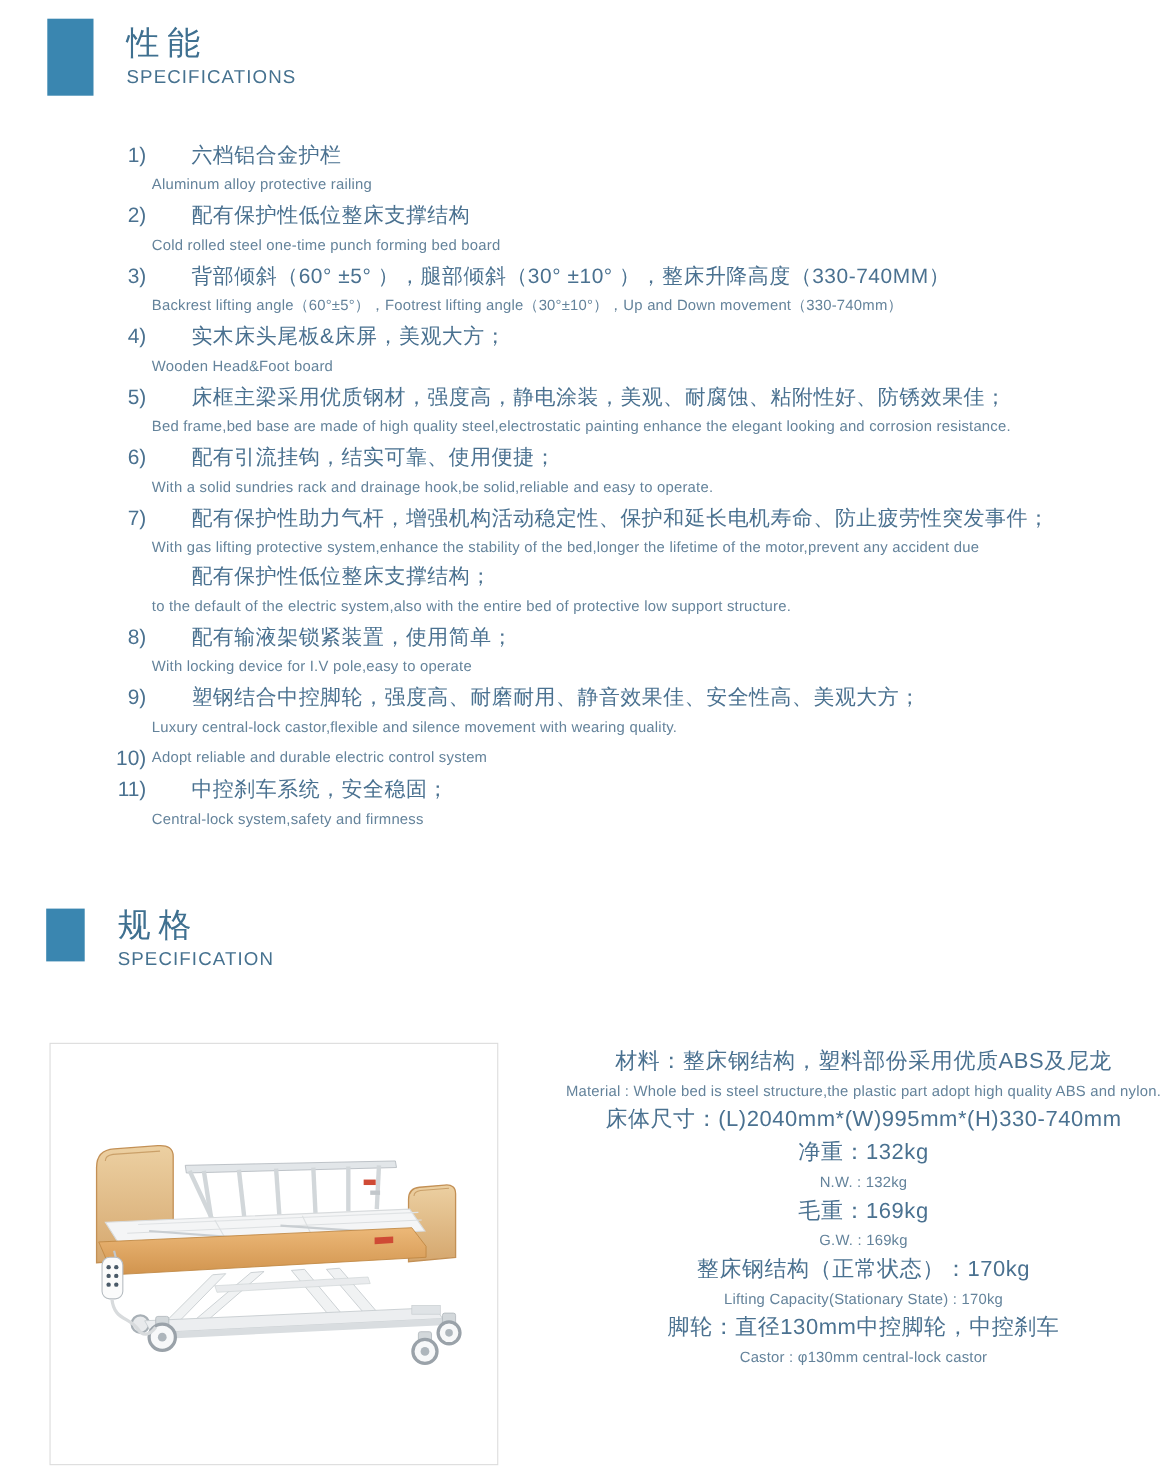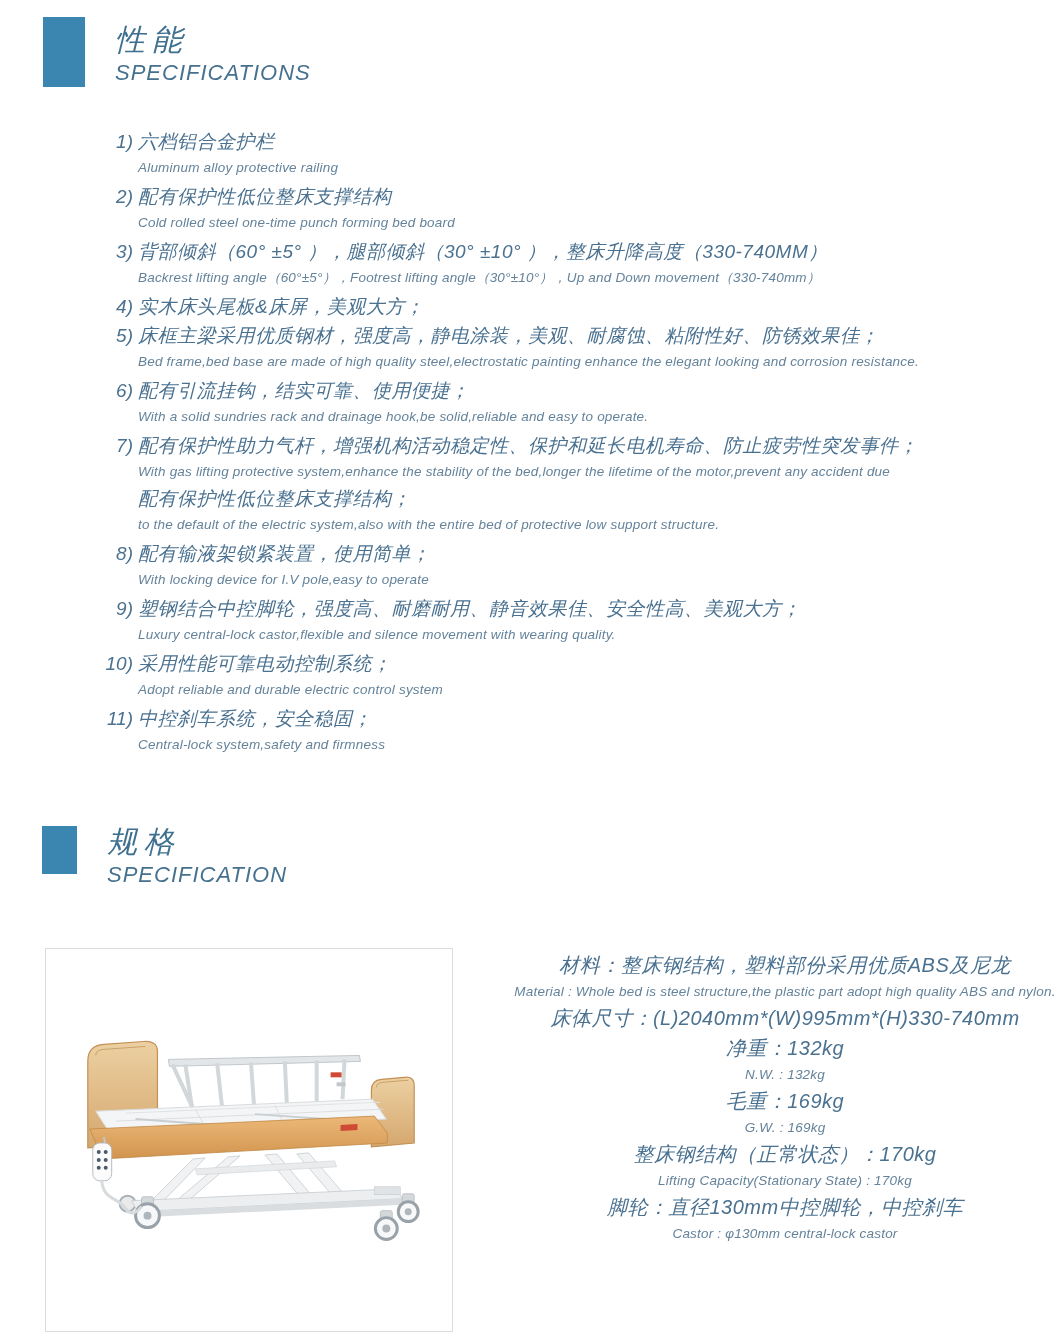--- a/index.html
+++ b/index.html
@@ -1,38 +1,38 @@
 <!DOCTYPE html>
 <html><head>
 <meta charset="utf-8">
 <style>
   html,body{margin:0;padding:0;background:#fff;}
   .page{position:relative;width:1059px;height:1336px;background:#ffffff;
-        font-family:"Liberation Sans",sans-serif;overflow:hidden;font-style:italic;}
+        font-family:"Liberation Sans",sans-serif;overflow:hidden;}
 
   
   .sec-head{position:absolute;display:flex;}
   .sec-head .sq{background:#3a86b0;flex:none;}
   #head1{left:43px;top:17px;}
   #head1 .sq{width:42px;height:70px;}
   #head2{left:42px;top:826px;}
   #head2 .sq{width:35px;height:48px;}
   .head-text{margin-left:30px;}
   #head1 .head-text{padding-top:7px;}
   #head2 .head-text{padding-top:0;}
   .head-cn{font-size:30px;color:#3f7090;letter-spacing:7px;line-height:32px;}
-  .head-en{font-size:22px;color:#45718f;letter-spacing:1px;margin-top:4px;}
+  .head-en{font-size:17px;color:#45718f;letter-spacing:1px;margin-top:4px;}
 
   
   .perf{position:absolute;left:100px;top:128px;width:930px;}
   .pi{display:flex;margin-bottom:2px;}
   .pi .num{width:33px;text-align:right;padding-right:5px;font-size:19px;
            color:#4a7190;line-height:27px;flex:none;}
   .pi .bd{flex:1;}
-  .cn{font-size:19px;color:#4a7190;line-height:27px;letter-spacing:0.5px;}
+  .cn{font-size:19px;color:#4a7190;line-height:27px;letter-spacing:0.5px;margin-left:36px;}
   .en{font-size:13.5px;color:#64839b;line-height:26px;letter-spacing:0.2px;}
 
   
   .pbox{position:absolute;left:45px;top:948px;width:408px;height:384px;
         border:1px solid #dcdcdc;box-sizing:border-box;background:#fff;}
   .specs{position:absolute;left:497px;top:950px;width:576px;text-align:center;}
   .sr .cn2{font-size:20px;color:#4a7190;line-height:30px;letter-spacing:0.5px;}
   .sr .en2{font-size:13.5px;color:#64839b;line-height:23px;letter-spacing:0.2px;}
 </style>
 </head>
@@ -71,20 +71,21 @@
       <div class="bd">
         <div class="cn">背部倾斜（60° ±5° ），腿部倾斜（30° ±10° ），整床升降高度（330-740MM）</div>
         <div class="en">Backrest lifting angle（60°±5°），Footrest lifting angle（30°±10°），Up and Down movement（330-740mm）</div>
       </div>
     </div>
 
     <div class="pi">
       <div class="num">4)</div>
       <div class="bd">
         <div class="cn">实木床头尾板&amp;床屏，美观大方；</div>
+        <div class="en">Wooden Head&amp;Foot board</div>
       </div>
     </div>
 
     <div class="pi">
       <div class="num">5)</div>
       <div class="bd">
         <div class="cn">床框主梁采用优质钢材，强度高，静电涂装，美观、耐腐蚀、粘附性好、防锈效果佳；</div>
         <div class="en">Bed frame,bed base are made of high quality steel,electrostatic painting enhance the elegant looking and corrosion resistance.</div>
       </div>
     </div>
@@ -119,21 +120,20 @@
       <div class="num">9)</div>
       <div class="bd">
         <div class="cn">塑钢结合中控脚轮，强度高、耐磨耐用、静音效果佳、安全性高、美观大方；</div>
         <div class="en">Luxury central-lock castor,flexible and silence movement with wearing quality.</div>
       </div>
     </div>
 
     <div class="pi">
       <div class="num">10)</div>
       <div class="bd">
-        <div class="cn">采用性能可靠电动控制系统；</div>
         <div class="en">Adopt reliable and durable electric control system</div>
       </div>
     </div>
 
     <div class="pi">
       <div class="num">11)</div>
       <div class="bd">
         <div class="cn">中控刹车系统，安全稳固；</div>
         <div class="en">Central-lock system,safety and firmness</div>
       </div>

